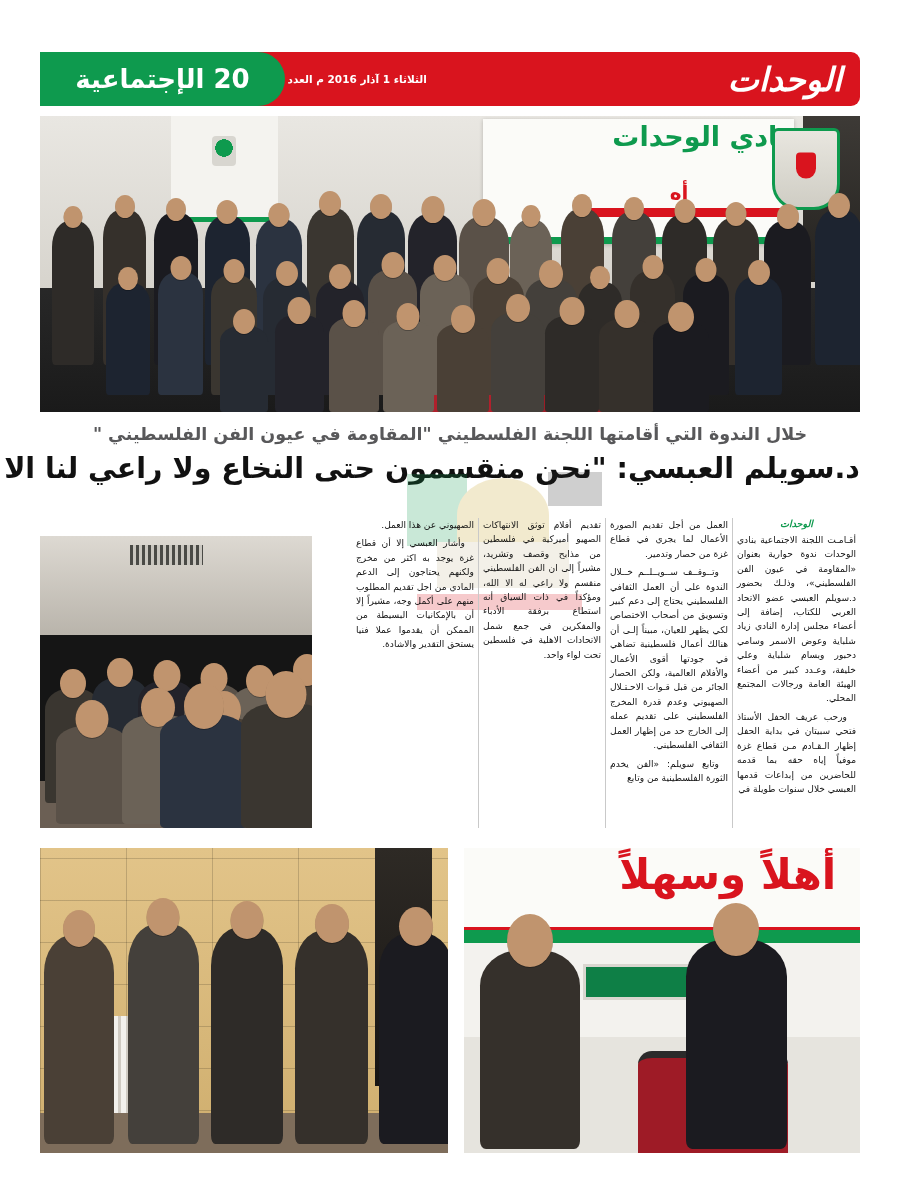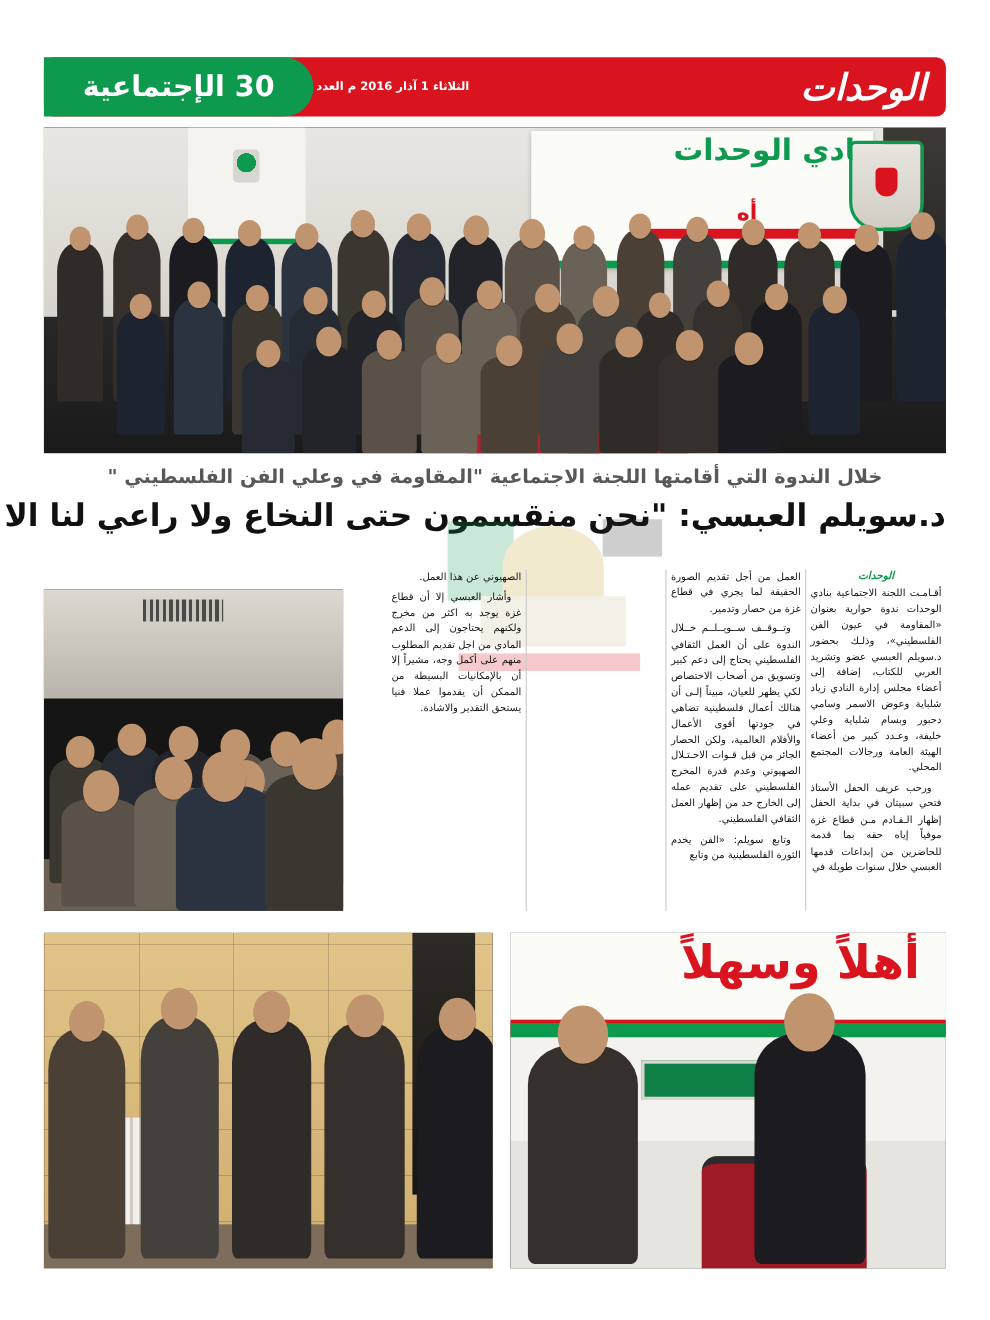--- a/index.html
+++ b/index.html
@@ -371,21 +371,21 @@
     background: repeating-linear-gradient(90deg,#f2f0ec 0 5px,#cfcac2 5px 8px);
   }
 
   .bot-right {
     position: absolute;
     left: 464px;
     top: 848px;
     width: 396px;
     height: 305px;
     overflow: hidden;
-    background: #404040;
+    background: #a3a3a3;
   }
   .br-wall {
     position: absolute; inset: 0;
     background: linear-gradient(#f3f2ee 0 62%, #e6e4de 62% 100%);
   }
   .br-banner {
     position: absolute; left: 0; top: 0; width: 100%; height: 26%;
     background: #fbfbf8;
     border-bottom: 14px solid #D9141E;
   }
@@ -419,21 +419,21 @@
 </head>
 <body>
 
 <div class="page">
 
   <div class="masthead">
     <div class="masthead-red"></div>
     <div class="masthead-logo">الوحدات</div>
     <div class="masthead-date">الثلاثاء 1 آذار 2016 م العدد 959</div>
     <div class="section-tab">
-      <span class="section-tab-label">30 الإجتماعية</span>
+      <span class="section-tab-label">20 الإجتماعية</span>
     </div>
   </div>
 
   <div class="hero-photo">
     <div class="ph-stage"></div>
     <div class="ph-wall"></div>
     <div class="ph-banner2"></div>
     <div class="ph-door"></div>
     <div class="ph-banner">
       <div class="ph-banner-text">نادي الوحدات</div>
@@ -554,21 +554,21 @@
           <i style="position: absolute; left: 50%; transform: translateX(-50%); top: -19.5px; width: 25px; height: 28.75px; border-radius: 50%; background: rgb(192, 148, 110); box-shadow: rgba(0, 0, 0, 0.25) 0px 1px 0px;"></i>
         </div>
         <div class="pp" style="left: 74.8%; width: 56px; height: 90px; bottom: 0%; background: rgb(27, 27, 32); z-index: 4;">
           <i style="position: absolute; left: 50%; transform: translateX(-50%); top: -20.28px; width: 26px; height: 29.9px; border-radius: 50%; background: rgb(192, 148, 110); box-shadow: rgba(0, 0, 0, 0.25) 0px 1px 0px;"></i>
         </div>
       </div>
     <div class="ph-chair"></div>
     <div class="ph-chair two"></div>
   </div>
 
-  <div class="kicker">خلال الندوة التي أقامتها اللجنة الاجتماعية "المقاومة في وعلي الفن الفلسطيني "</div>
+  <div class="kicker">خلال الندوة التي أقامتها اللجنة الفلسطيني "المقاومة في عيون الفن الفلسطيني "</div>
   <div class="headline">د.سويلم العبسي: "نحن منقسمون حتى النخاع ولا راعي لنا الا اللّه "</div>
 
   <div class="watermark">
     <div class="wm-flaggreen"></div>
     <div class="wm-flagblack"></div>
     <div class="wm-dome"></div>
     <div class="wm-base"></div>
     <div class="wm-flagred"></div>
   </div>
 
@@ -612,29 +612,30 @@
         <div class="pp" style="left: 74%; width: 89px; height: 125px; bottom: 0%; background: rgb(58, 54, 48); z-index: 4;">
           <i style="position: absolute; left: 50%; transform: translateX(-50%); top: -31.98px; width: 41px; height: 47.15px; border-radius: 50%; background: rgb(192, 148, 110); box-shadow: rgba(0, 0, 0, 0.25) 0px 1px 0px;"></i>
         </div>
       </div>
     <div class="sp-floor"></div>
   </div>
 
   <div class="article" id="article">
       <div class="col">
         <div class="byline">الوحدات</div>
-        <p class="noind">أقـامـت اللجنة الاجتماعية بنادي الوحدات ندوة حوارية بعنوان «المقاومة في عيون الفن الفلسطيني»، وذلـك بحضور د.سويلم العبسي عضو وتشريد العربي للكتاب، إضافة إلى أعضاء مجلس إدارة النادي زياد شلباية وعوض الاسمر وسامي دحبور وبسام شلباية وعلي خليفة، وعـدد كبير من أعضاء الهيئة العامة ورجالات المجتمع المحلي.</p>
+        <p class="noind">أقـامـت اللجنة الاجتماعية بنادي الوحدات ندوة حوارية بعنوان «المقاومة في عيون الفن الفلسطيني»، وذلـك بحضور د.سويلم العبسي عضو الاتحاد العربي للكتاب، إضافة إلى أعضاء مجلس إدارة النادي زياد شلباية وعوض الاسمر وسامي دحبور وبسام شلباية وعلي خليفة، وعـدد كبير من أعضاء الهيئة العامة ورجالات المجتمع المحلي.</p>
         <p>ورحب عريف الحفل الأستاذ فتحي سبيتان في بداية الحفل إظهار الـقـادم مـن قطاع غزة موفياً إياه حقه بما قدمه للحاضرين من إبداعات قدمها العبسي خلال سنوات طويلة في</p>
       </div>
       <div class="col">
-        <p class="noind">العمل من أجل تقديم الصورة الحقيقة لما يجري في قطاع غزة من حصار وتدمير.</p>
+        <p class="noind">العمل من أجل تقديم الصورة الأعمال لما يجري في قطاع غزة من حصار وتدمير.</p>
         <p>وتــوقــف ســويــلــم خــلال الندوة على أن العمل الثقافي الفلسطيني يحتاج إلى دعم كبير وتسويق من أصحاب الاختصاص لكي يظهر للعيان، مبيناً إلـى أن هنالك أعمال فلسطينية تضاهي في جودتها أقوى الأعمال والأفلام العالمية، ولكن الحصار الجائر من قبل قـوات الاحـتـلال الصهيوني وعدم قدرة المخرج الفلسطيني على تقديم عمله إلى الخارج حد من إظهار العمل الثقافي الفلسطيني.</p>
         <p>وتابع سويلم: «الفن يخدم الثورة الفلسطينية من وتابع</p>
       </div>
       <div class="col">
+        <p class="noind">تقديم أفلام توثق الانتهاكات الصهيو أميركية في فلسطين من مذابح وقصف وتشريد، مشيراً إلى ان الفن الفلسطيني منقسم ولا راعي له الا الله، ومؤكداً في ذات السياق أنه استطاع برفقة الأدباء والمفكرين في جمع شمل الاتحادات الاهلية في فلسطين تحت لواء واحد.</p>
       </div>
       <div class="col">
         <p class="noind">الصهيوني عن هذا العمل.</p>
         <p>وأشار العبسي إلا أن قطاع غزة يوجد به اكثر من مخرج ولكنهم يحتاجون إلى الدعم المادي من اجل تقديم المطلوب منهم على أكمل وجه، مشيراً إلا أن بالإمكانيات البسيطة من الممكن أن يقدموا عملا فنيا يستحق التقدير والاشادة.</p>
       </div>
     </div>
 
   <div class="bot-left">
     <div class="bl-wall"></div>
     <div class="bl-door"></div>

